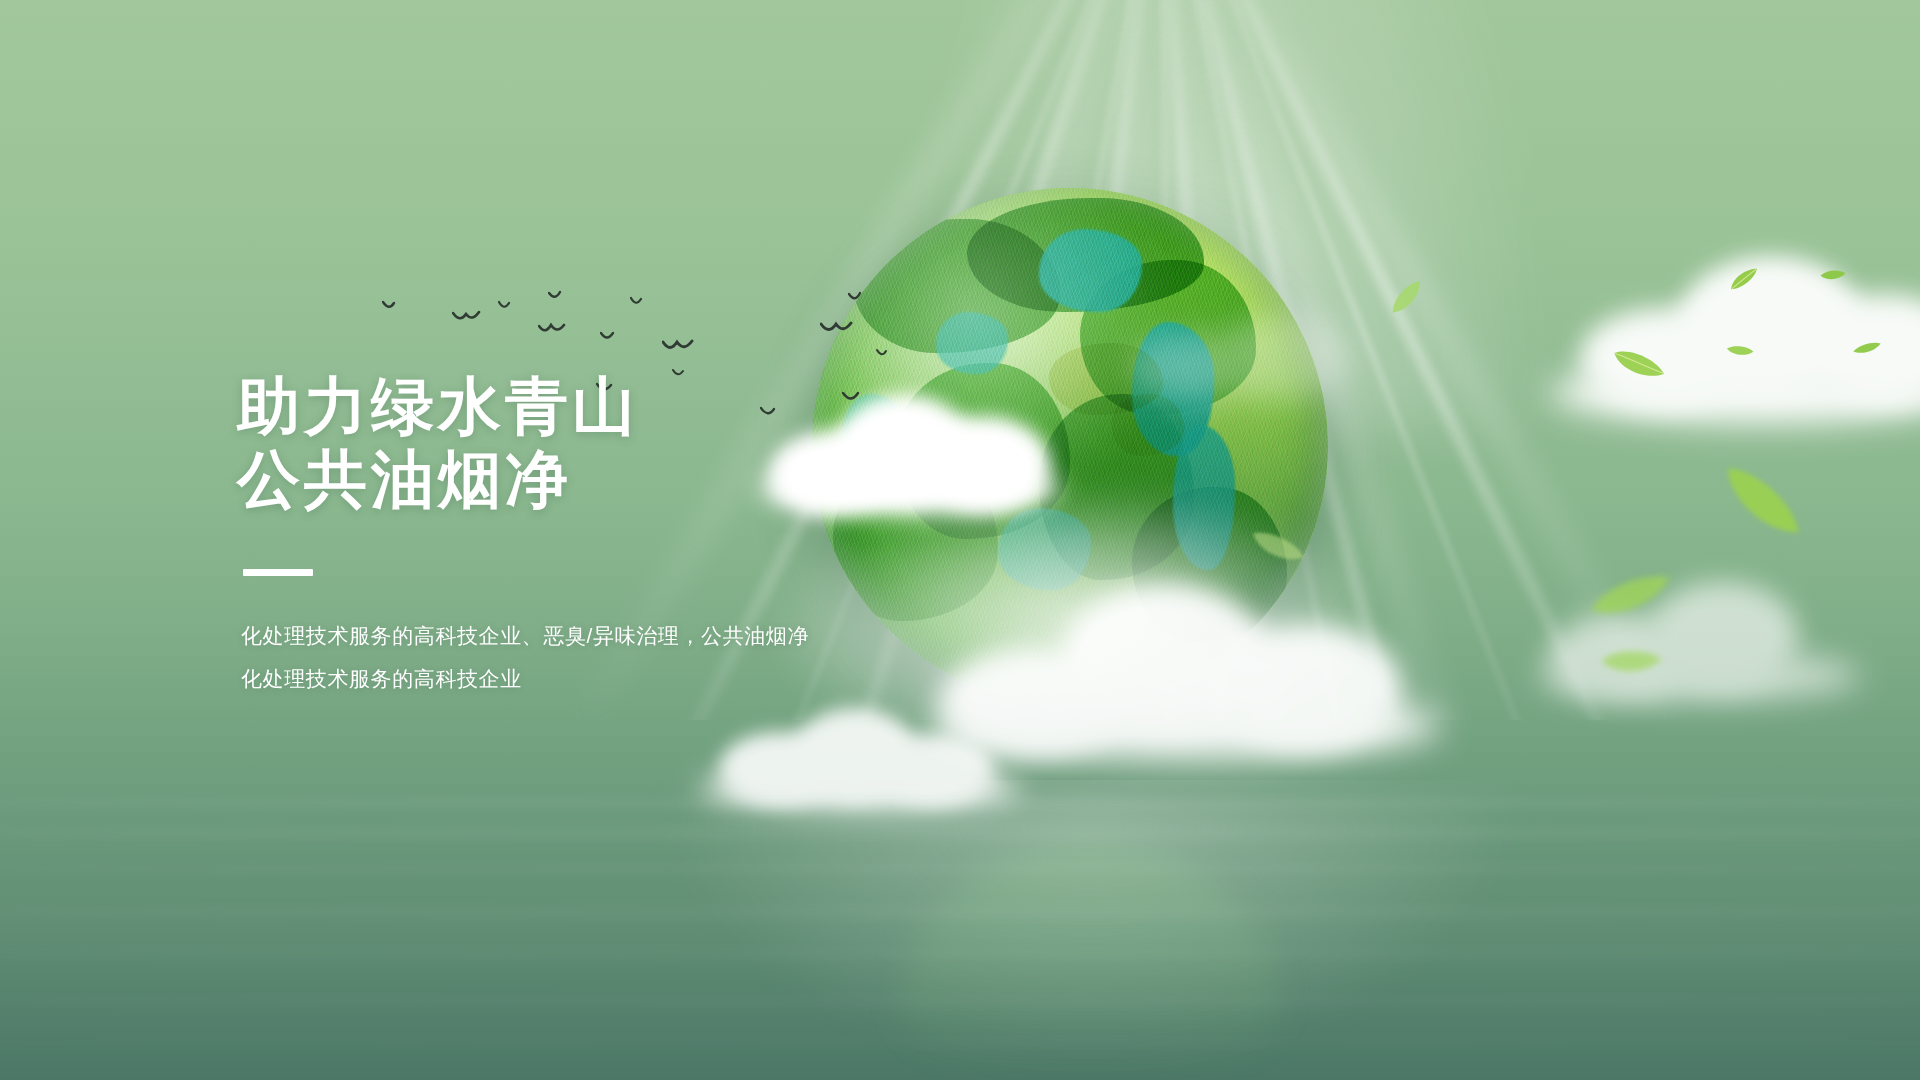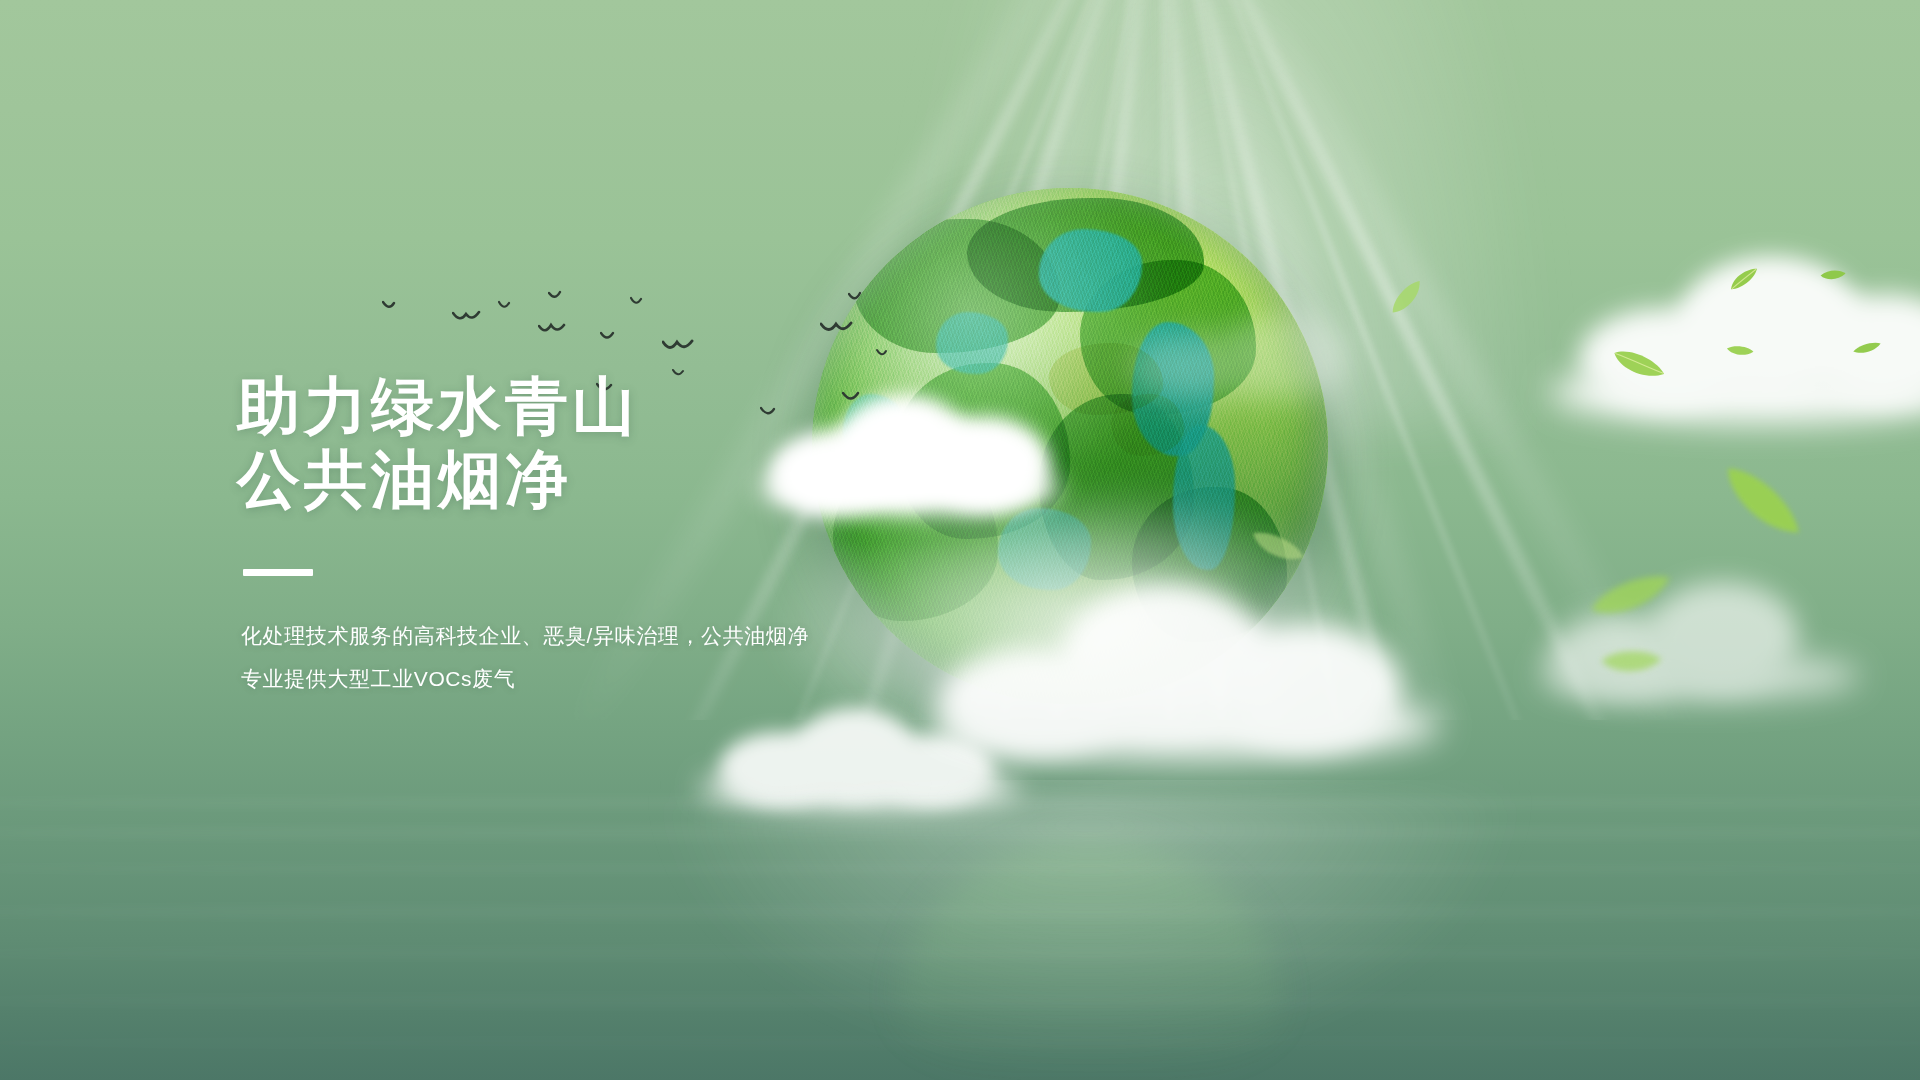--- a/index.html
+++ b/index.html
@@ -325,17 +325,17 @@
   </div>
 
   <div class="copy">
     <h1 class="headline">
       <span>助力绿水青山</span><br>
       <span>公共油烟净</span>
     </h1>
     <div class="rule"></div>
     <p class="sub">
       <span>化处理技术服务的高科技企业、恶臭/异味治理，公共油烟净</span><br>
-      <span>专业提供大型工业VOCs废气</span>
+      <span>化处理技术服务的高科技企业</span>
     </p>
   </div>
 
 </div>
 
 </body></html>

